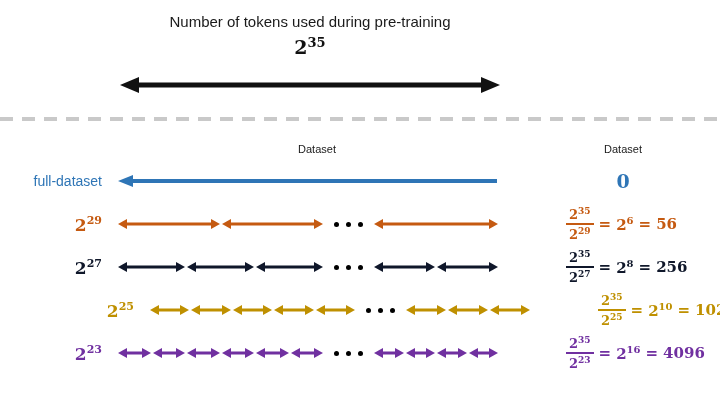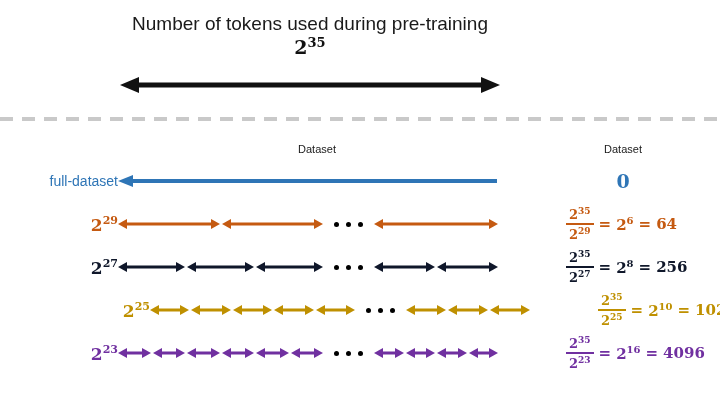--- a/index.html
+++ b/index.html
@@ -1,21 +1,21 @@
 <!DOCTYPE html>
 <html><head>
 <meta charset="utf-8">
 <style>
   html,body{margin:0;padding:0;background:#fff;}
   .fig{position:relative;width:720px;height:405px;background:#ffffff;overflow:hidden;
        font-family:"Liberation Sans",sans-serif;color:#111;}
 
   
   .top-title{position:absolute;left:110px;top:13px;width:400px;text-align:center;
-             font-size:19px;color:#1a1a1a;}
+             font-size:15px;color:#1a1a1a;}
   .top-pow{position:absolute;left:110px;top:35px;width:400px;text-align:center;
            font-family:"DejaVu Serif",serif;font-weight:bold;font-size:19px;color:#111;}
   .top-pow sup{font-size:13px;}
 
   
   .darrow{position:relative;display:block;}
   .darrow .shaft{position:absolute;top:50%;transform:translateY(-50%);background:currentColor;}
   .darrow .head{position:absolute;top:50%;transform:translateY(-50%);width:0;height:0;}
   .darrow .head.l{left:0;border-top:5px solid transparent;border-bottom:5px solid transparent;
                   border-right:9px solid currentColor;}
@@ -38,21 +38,21 @@
   .divider{position:absolute;left:0;top:117px;width:720px;height:4px;
            background:repeating-linear-gradient(90deg,#c9c9c9 0 13px,transparent 13px 22px);}
 
   
   .colhead{position:absolute;top:143px;font-size:11px;color:#1a1a1a;text-align:center;}
   .colhead.dataset{left:217px;width:200px;}
   .colhead.repeats{left:548px;width:150px;}
 
   
   .row{position:absolute;left:0;width:720px;height:42px;}
-  .row-label{position:absolute;left:16px;top:0;bottom:0;width:102px;display:flex;
+  .row-label{position:absolute;left:0;top:0;bottom:0;width:102px;display:flex;
              align-items:center;justify-content:flex-end;}
   .row-label.sans{font-size:14px;}
   .row-label.math{font-family:"DejaVu Serif",serif;font-weight:bold;font-size:17px;}
   .row-label.math sup{font-size:11px;}
 
   .row-arrows{position:absolute;left:118px;top:0;bottom:0;width:380px;
               display:flex;align-items:center;}
   .grp{display:flex;align-items:center;}
   .grp.left{width:205px;gap:2px;}
   .grp.right{width:124px;gap:2px;}
@@ -137,21 +137,21 @@
         </div>
         <div class="row-repeats">
           <div class="formula">
             <span class="frac">
               <span class="num"><span class="pow"><span>2</span><sup>35</sup></span></span>
               <span class="den"><span class="pow"><span>2</span><sup>29</sup></span></span>
             </span>
             <span>=</span>
             <span class="pow"><span>2</span><sup>6</sup></span>
             <span>=</span>
-            <span>64</span>
+            <span>56</span>
           </div>
         </div>
       </div>
       <div class="row" style="top: 246px; color: #0f172a;">
         <div class="row-label math">
           <span class="pow"><span>2</span><sup>27</sup></span>
         </div>
         <div class="row-arrows">
           <div class="grp left">
             <div class="darrow small">

